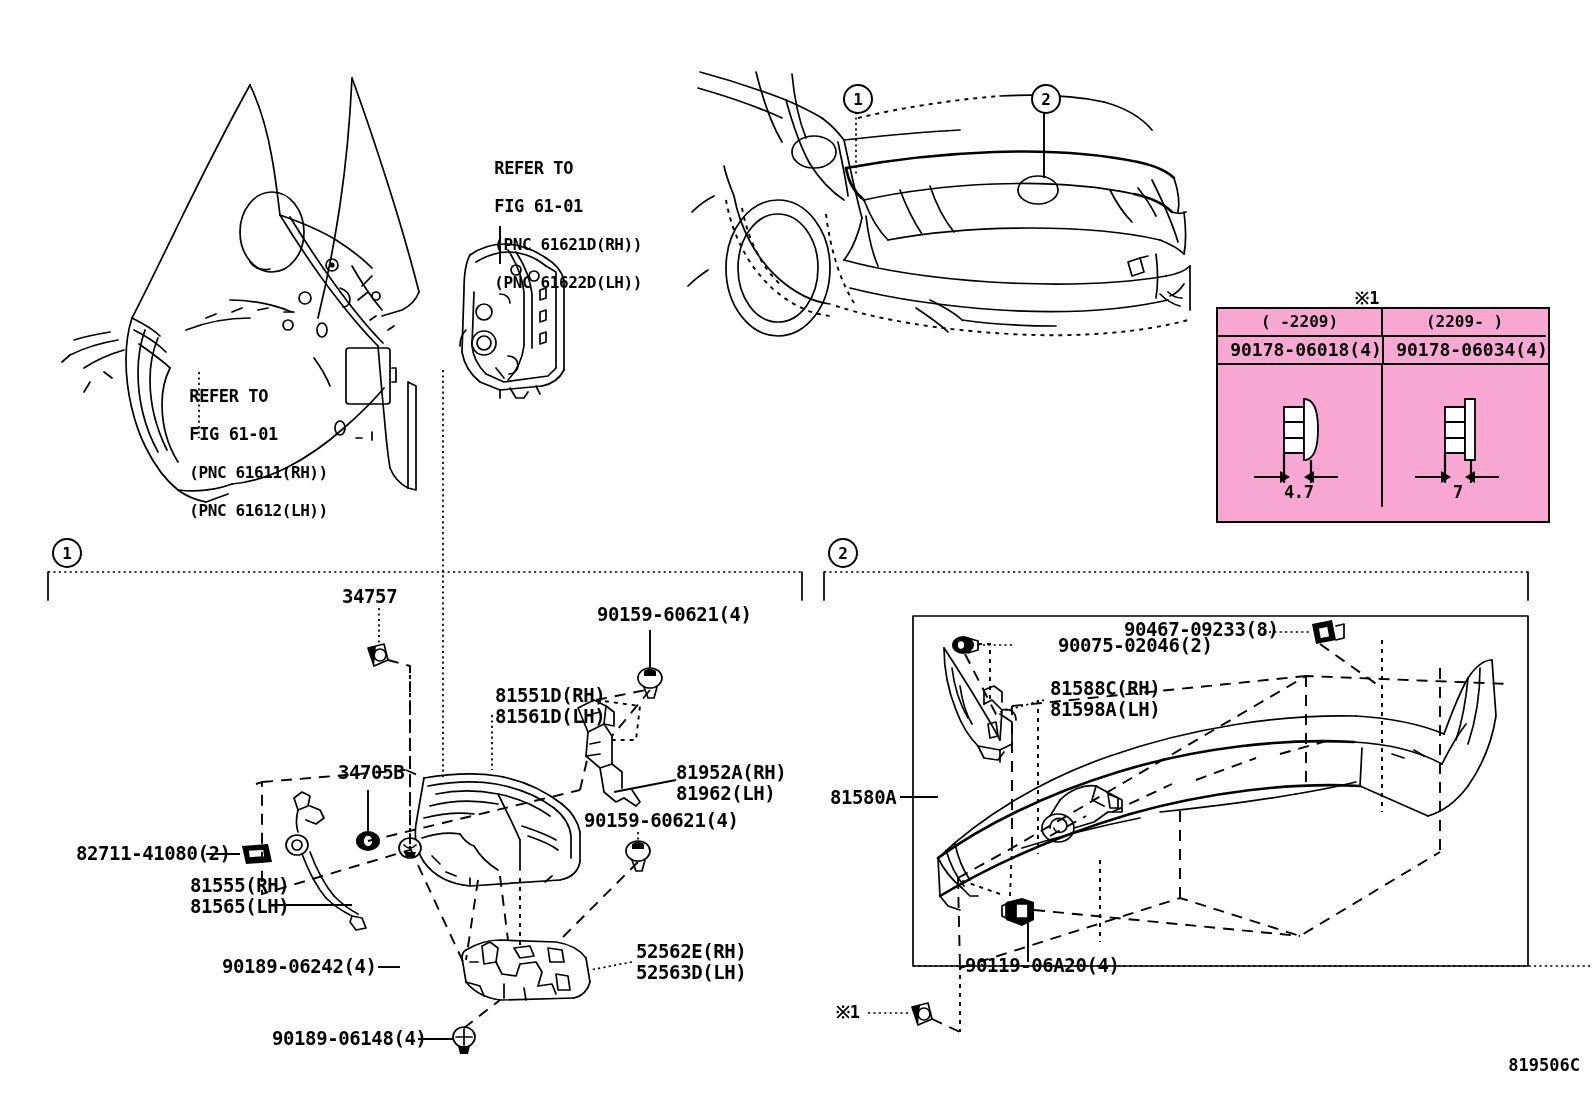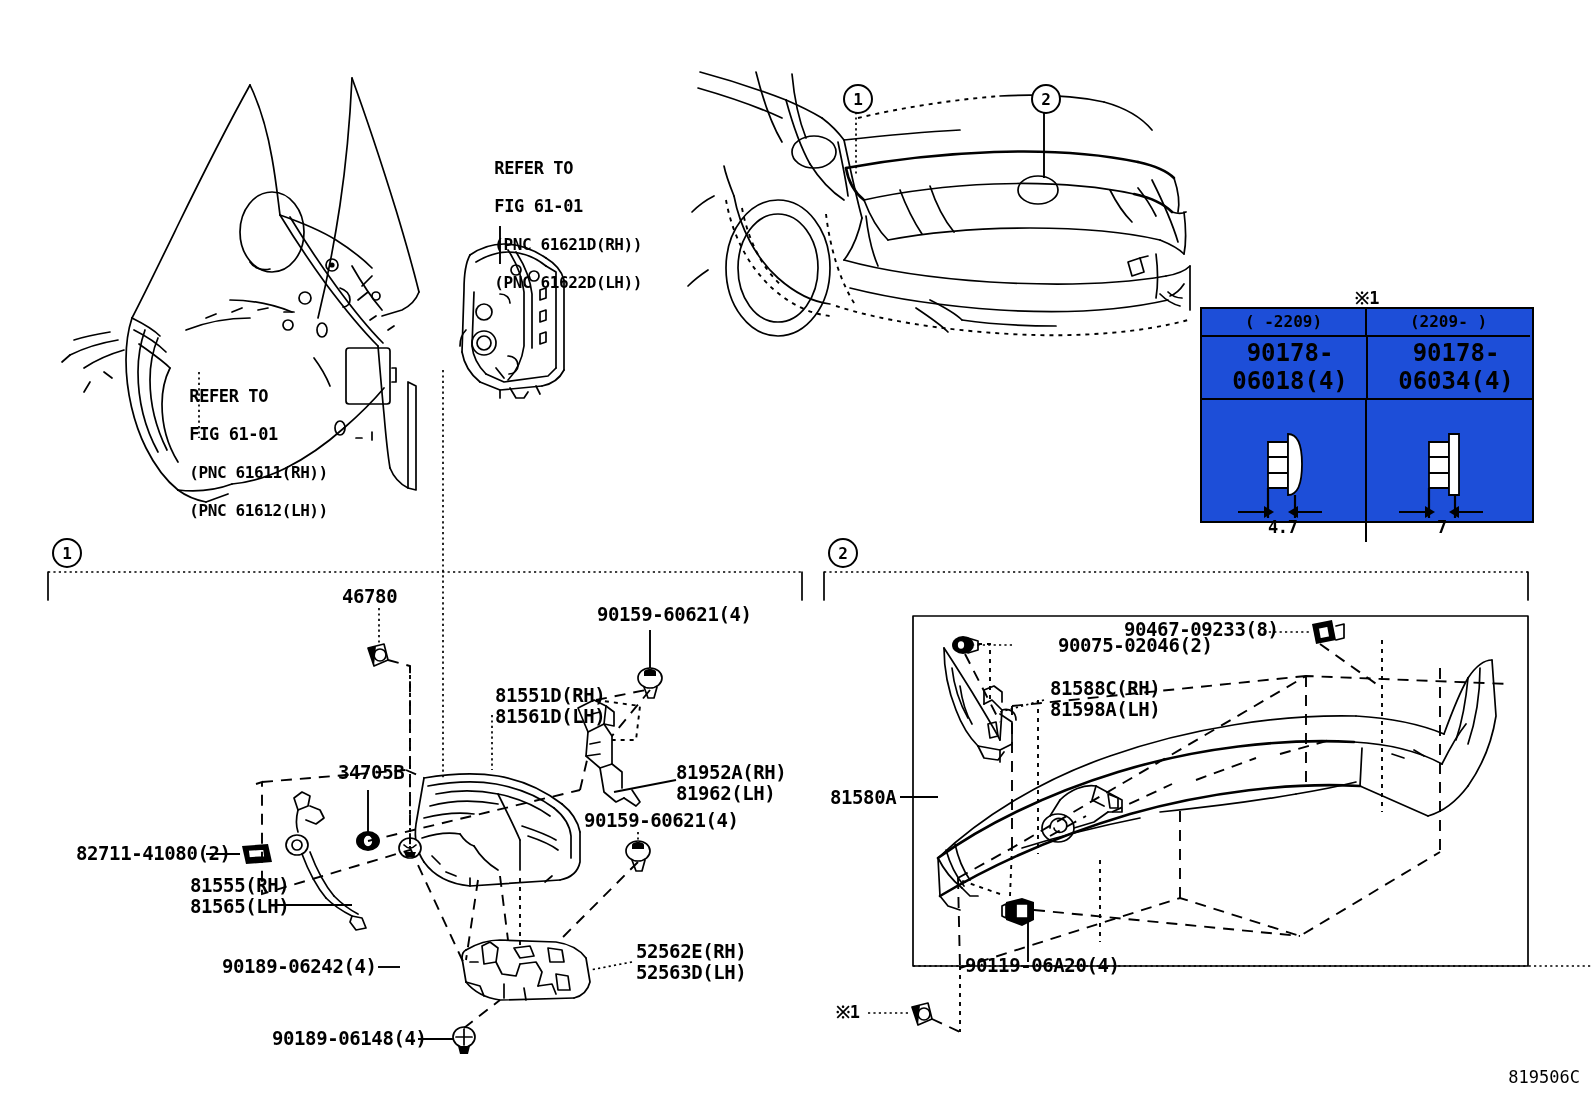--- a/index.html
+++ b/index.html
@@ -7,29 +7,29 @@
        font-family:"DejaVu Sans Mono","Liberation Mono",monospace;color:#000;}
   #stage{position:absolute;left:0;top:0;width:1592px;height:1099px;}
   svg.lay{position:absolute;left:0;top:0;width:1592px;height:1099px;overflow:visible;}
   .lbl{position:absolute;font-family:"DejaVu Sans Mono","Liberation Mono",monospace;
        font-weight:bold;color:#000;white-space:pre;line-height:1.12;letter-spacing:-0.4px;}
   .lbl.f19{font-size:19px;}
   .lbl.f17{font-size:17px;}
   .circnum{position:absolute;width:26px;height:26px;border:2px solid #000;border-radius:50%;
            display:flex;align-items:center;justify-content:center;font-size:16px;font-weight:bold;
            background:#fff;font-family:"DejaVu Sans Mono","Liberation Mono",monospace;}
-  .tbl{position:absolute;border:2px solid #000;background:#1d4ed8;}
+  .tbl{position:absolute;border:2px solid #000;background:#f9a8d4;margin-left:16px;}
   .tbl .hdr{display:flex;}
   .tbl .cellh{font-size:16px;font-weight:bold;text-align:center;padding:3px 0 4px 0;
       font-family:"DejaVu Sans Mono","Liberation Mono",monospace;}
   .bdr-r{border-right:2px solid #000;}
   .bdr-b{border-bottom:2px solid #000;}
-  .tbl .cellp{font-size:24px;font-weight:bold;text-align:center;padding:2px 0 3px 12px;
+  .tbl .cellp{font-size:18px;font-weight:bold;text-align:center;padding:2px 0 3px 12px;
       font-family:"DejaVu Sans Mono","Liberation Mono",monospace;}
-  .figcode{position:absolute;right:12px;bottom:12px;font-size:17px;font-weight:normal;
+  .figcode{position:absolute;right:12px;bottom:24px;font-size:17px;font-weight:bold;
       font-family:"DejaVu Sans Mono","Liberation Mono",monospace;}
   .starmark{position:absolute;font-size:17px;font-weight:bold;}
 </style>
 </head>
 <body>
 
 <div id="stage">
 
   <svg class="lay" viewBox="0 0 1592 1099">
     <defs>
@@ -542,21 +542,21 @@
             <path d="M32 112 L58 112 M116 112 L92 112" stroke-width="2.2"></path>
           </g>
           <path d="M58 106 L68 112 L58 118 Z" fill="#000"></path>
           <path d="M92 106 L82 112 L92 118 Z" fill="#000"></path>
         </svg>
         <div class="lbl" style="left:70px;top:118px;font-size:17px;">7</div>
       </div>
     </div>
   </div>
 
-  <div class="lbl f19" style="left:342px;top:586px;">46780</div>
+  <div class="lbl f19" style="left:342px;top:586px;">34757</div>
   <div class="lbl f19" style="left:597px;top:604px;">90159-60621(4)</div>
   <div class="lbl f19" style="left:459px;top:685px;margin-left:36px;">81551D(RH)<br>81561D(LH)</div>
   <div class="lbl f19" style="left:338px;top:762px;">34705B</div>
   <div class="lbl f19" style="left:676px;top:762px;">81952A(RH)<br>81962(LH)</div>
   <div class="lbl f19" style="left:584px;top:810px;">90159-60621(4)</div>
   <div class="lbl f19" style="left:76px;top:843px;">82711-41080(2)</div>
   <div class="lbl f19" style="left:190px;top:875px;">81555(RH)<br>81565(LH)</div>
   <div class="lbl f19" style="left:222px;top:956px;">90189-06242(4)</div>
   <div class="lbl f19" style="left:636px;top:941px;">52562E(RH)<br>52563D(LH)</div>
   <div class="lbl f19" style="left:272px;top:1028px;">90189-06148(4)</div>

